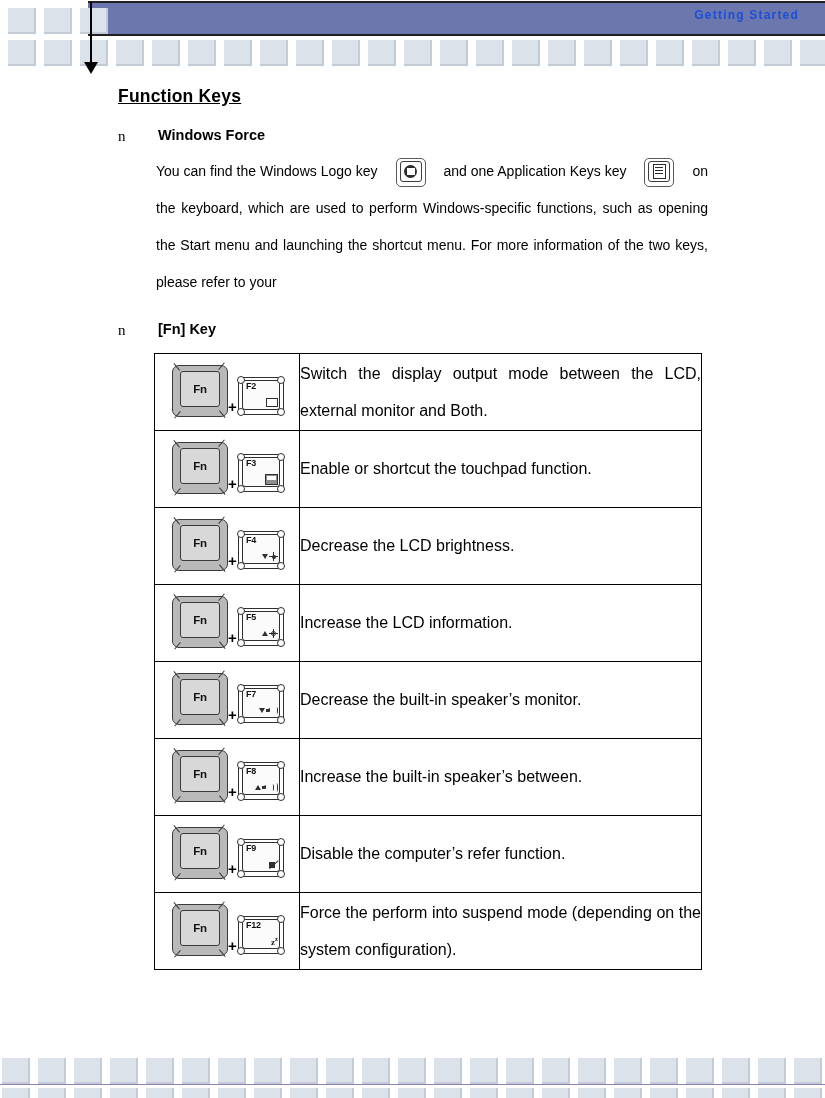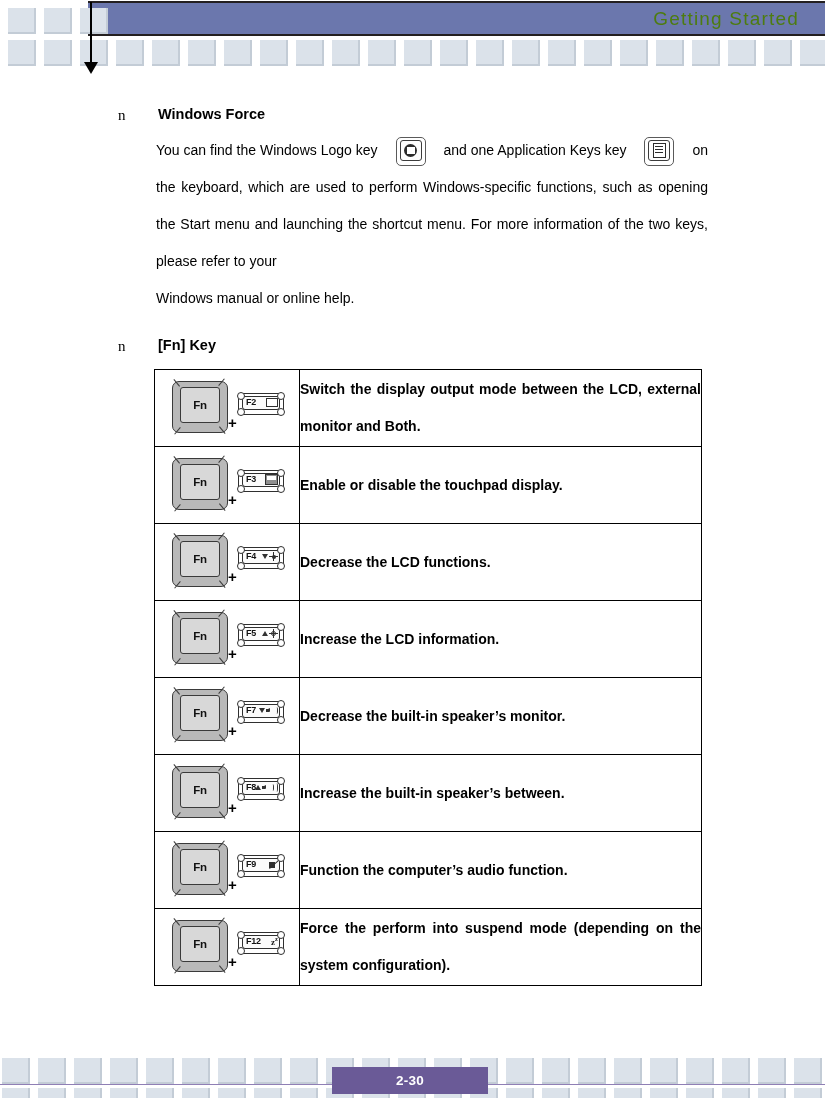--- a/index.html
+++ b/index.html
@@ -28,23 +28,23 @@
     left: 88px; top: 1px;
     width: 737px; height: 35px;
     background: #6b77ad;
     border-top: 2px solid #231f20;
     border-bottom: 2px solid #231f20;
     box-sizing: border-box;
   }
   .hdr-title {
     position: absolute;
     right: 26px; top: 8px;
-    font-size: 19px;
-    font-weight: normal;
-    color: #4d7c0f;
+    font-size: 12px;
+    font-weight: bold;
+    color: #1d4ed8;
     letter-spacing: 1.2px;
     white-space: nowrap;
   }
   .sq {
     position: absolute;
     background: #dbe2ea;
     border-right: 2px solid #c3ccd6;
     border-bottom: 2px solid #c3ccd6;
   }
   .hdr-row-top { top: 8px; width: 26px; height: 24px; }
@@ -176,24 +176,23 @@
     vertical-align: middle;
     padding: 0;
   }
   .cell-keys {
     width: 144px;
     height: 76px;
     text-align: center;
   }
   .cell-desc {
     padding: 0 12px 0 10px;
-    font-size: 14px;
+    font-size: 16px;
     line-height: 37px;
     text-align: justify;
-    font-weight: bold;
   }
   .cell-desc.single { line-height: 1.35; }
 
   
   .combo {
     position: relative;
     width: 122px;
     height: 58px;
     margin: 0 auto;
   }
@@ -243,21 +242,21 @@
     font-size: 15px;
     font-weight: bold;
     line-height: 1;
     color: #000000;
   }
 
   
   .fkey {
     position: absolute;
     left: 72px; top: 14px;
-    width: 46px; height: 22px;
+    width: 46px; height: 38px;
   }
   .fkey .kshell {
     position: absolute;
     inset: 0;
     background: #ffffff;
     border: 1.3px solid #2f2f2f;
     border-radius: 6px;
   }
   .fkey .kface {
     position: absolute;
@@ -469,20 +468,21 @@
       <div class="sq hdr-row-bot" style="left: 728px;"></div>
       <div class="sq hdr-row-bot" style="left: 764px;"></div>
       <div class="sq hdr-row-bot" style="left: 800px;"></div>
     </div>
   <div class="arrow-line"></div>
   <div class="arrow-head"></div>
 </div>
 
 <div class="content">
 
+  <h1 class="page-title">Function Keys</h1>
 
   <div class="bullet-row">
     <span class="bullet-mark">n</span>
     <span class="bullet-label">Windows Force</span>
   </div>
 
   <div class="para">
     <span>You can find the Windows Logo key</span>
     <span class="key-inline">
       <span class="kbody"></span>
@@ -491,21 +491,20 @@
         </span>
     </span>
     <span>and one Application Keys key</span>
     <span class="key-inline">
       <span class="kbody"></span>
       <span class="kinner">
           <span class="app-glyph"></span>
         </span>
     </span>
     <span>on  the  keyboard,  which  are  used  to  perform  Windows-specific functions,  such  as  opening  the  Start  menu  and  launching  the  shortcut menu.    For  more  information  of  the  two  keys,  please  refer  to  your</span>
-    <span class="lastline">Windows manual or online help.</span>
   </div>
 
   <div class="bullet-row">
     <span class="bullet-mark">n</span>
     <span class="bullet-label">[Fn] Key</span>
   </div>
 
   <table class="fn-table">
     <tbody id="fn-rows">
         <tr>
@@ -555,21 +554,21 @@
                 <span class="dot d2"></span>
                 <span class="dot d3"></span>
                 <span class="dot d4"></span>
                 <span class="flabel">F3</span>
                 <span class="ficon">
                   <span class="ic-touchpad"></span>
                 </span>
               </div>
             </div>
           </td>
-          <td class="cell-desc single">Enable or disable the touchpad display.</td>
+          <td class="cell-desc single">Enable or shortcut the touchpad function.</td>
         </tr>
         <tr>
           <td class="cell-keys">
             <div class="combo">
               <div class="fnkey">
                 <span class="bevel"></span>
                 <span class="seam s1"></span>
                 <span class="seam s2"></span>
                 <span class="seam s3"></span>
                 <span class="seam s4"></span>
@@ -584,21 +583,21 @@
                 <span class="dot d3"></span>
                 <span class="dot d4"></span>
                 <span class="flabel">F4</span>
                 <span class="ficon">
                   <span class="tri tri-down"></span>
                   <span class="ic-sun-solid"></span>
                 </span>
               </div>
             </div>
           </td>
-          <td class="cell-desc single">Decrease the LCD functions.</td>
+          <td class="cell-desc single">Decrease the LCD brightness.</td>
         </tr>
         <tr>
           <td class="cell-keys">
             <div class="combo">
               <div class="fnkey">
                 <span class="bevel"></span>
                 <span class="seam s1"></span>
                 <span class="seam s2"></span>
                 <span class="seam s3"></span>
                 <span class="seam s4"></span>
@@ -711,21 +710,21 @@
                 <span class="flabel">F9</span>
                 <span class="ficon">
                   <span class="ic-mute">
                     <span class="mbox"></span>
                     <span class="slash"></span>
                   </span>
                 </span>
               </div>
             </div>
           </td>
-          <td class="cell-desc single">Function the computer’s audio function.</td>
+          <td class="cell-desc single">Disable the computer’s refer function.</td>
         </tr>
         <tr>
           <td class="cell-keys">
             <div class="combo">
               <div class="fnkey">
                 <span class="bevel"></span>
                 <span class="seam s1"></span>
                 <span class="seam s2"></span>
                 <span class="seam s3"></span>
                 <span class="seam s4"></span>
@@ -795,14 +794,13 @@
       <div class="ftr-sq2" style="left: 542px;"></div>
       <div class="ftr-sq2" style="left: 578px;"></div>
       <div class="ftr-sq2" style="left: 614px;"></div>
       <div class="ftr-sq2" style="left: 650px;"></div>
       <div class="ftr-sq2" style="left: 686px;"></div>
       <div class="ftr-sq2" style="left: 722px;"></div>
       <div class="ftr-sq2" style="left: 758px;"></div>
       <div class="ftr-sq2" style="left: 794px;"></div>
     </div>
   <div class="ftr-line"></div>
-  <div class="page-badge">2-30</div>
 </div>
 
 </body></html>

